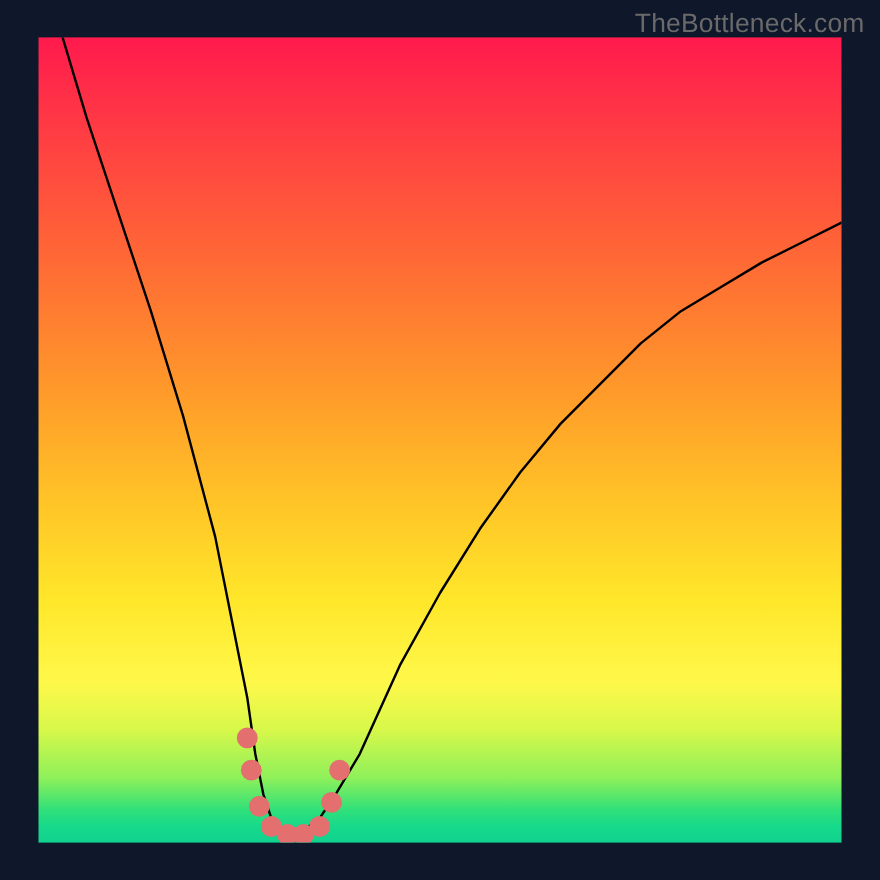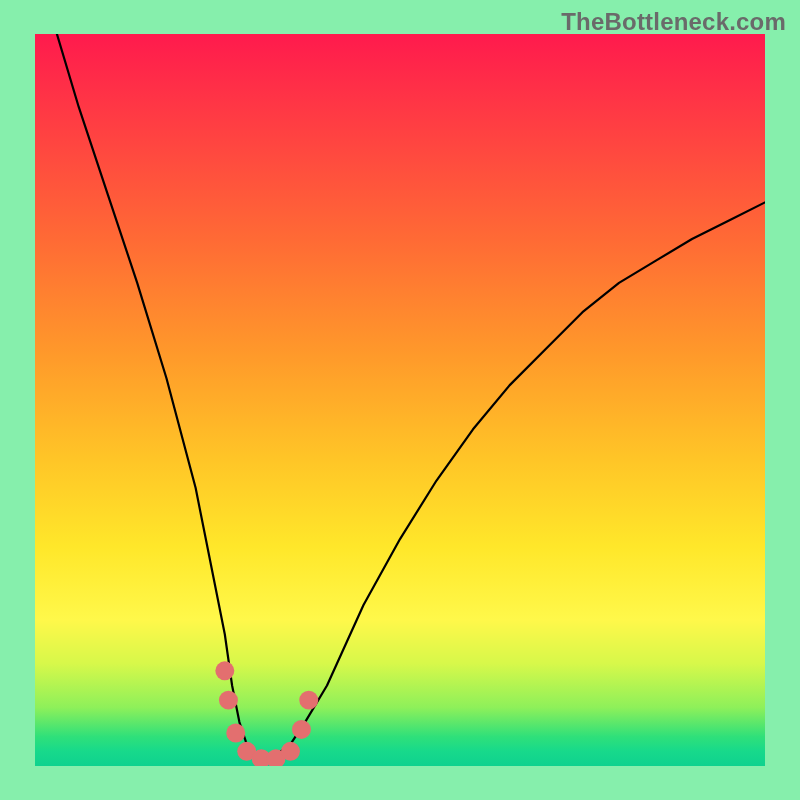--- a/index.html
+++ b/index.html
@@ -10,22 +10,21 @@
     overflow: hidden;
     background: #000;
     font-family: Arial, Helvetica, sans-serif;
   }
   .frame {
     position: absolute;
     left: 0;
     top: 0;
     width: 800px;
     height: 800px;
-    background: #86efac;
-    font-weight: bold;
+    background: #0f172a;
   }
   .plot-area {
     position: absolute;
     left: 35px;
     top: 34px;
     width: 730px;
     height: 732px;
     
     background: linear-gradient(
       to bottom,

